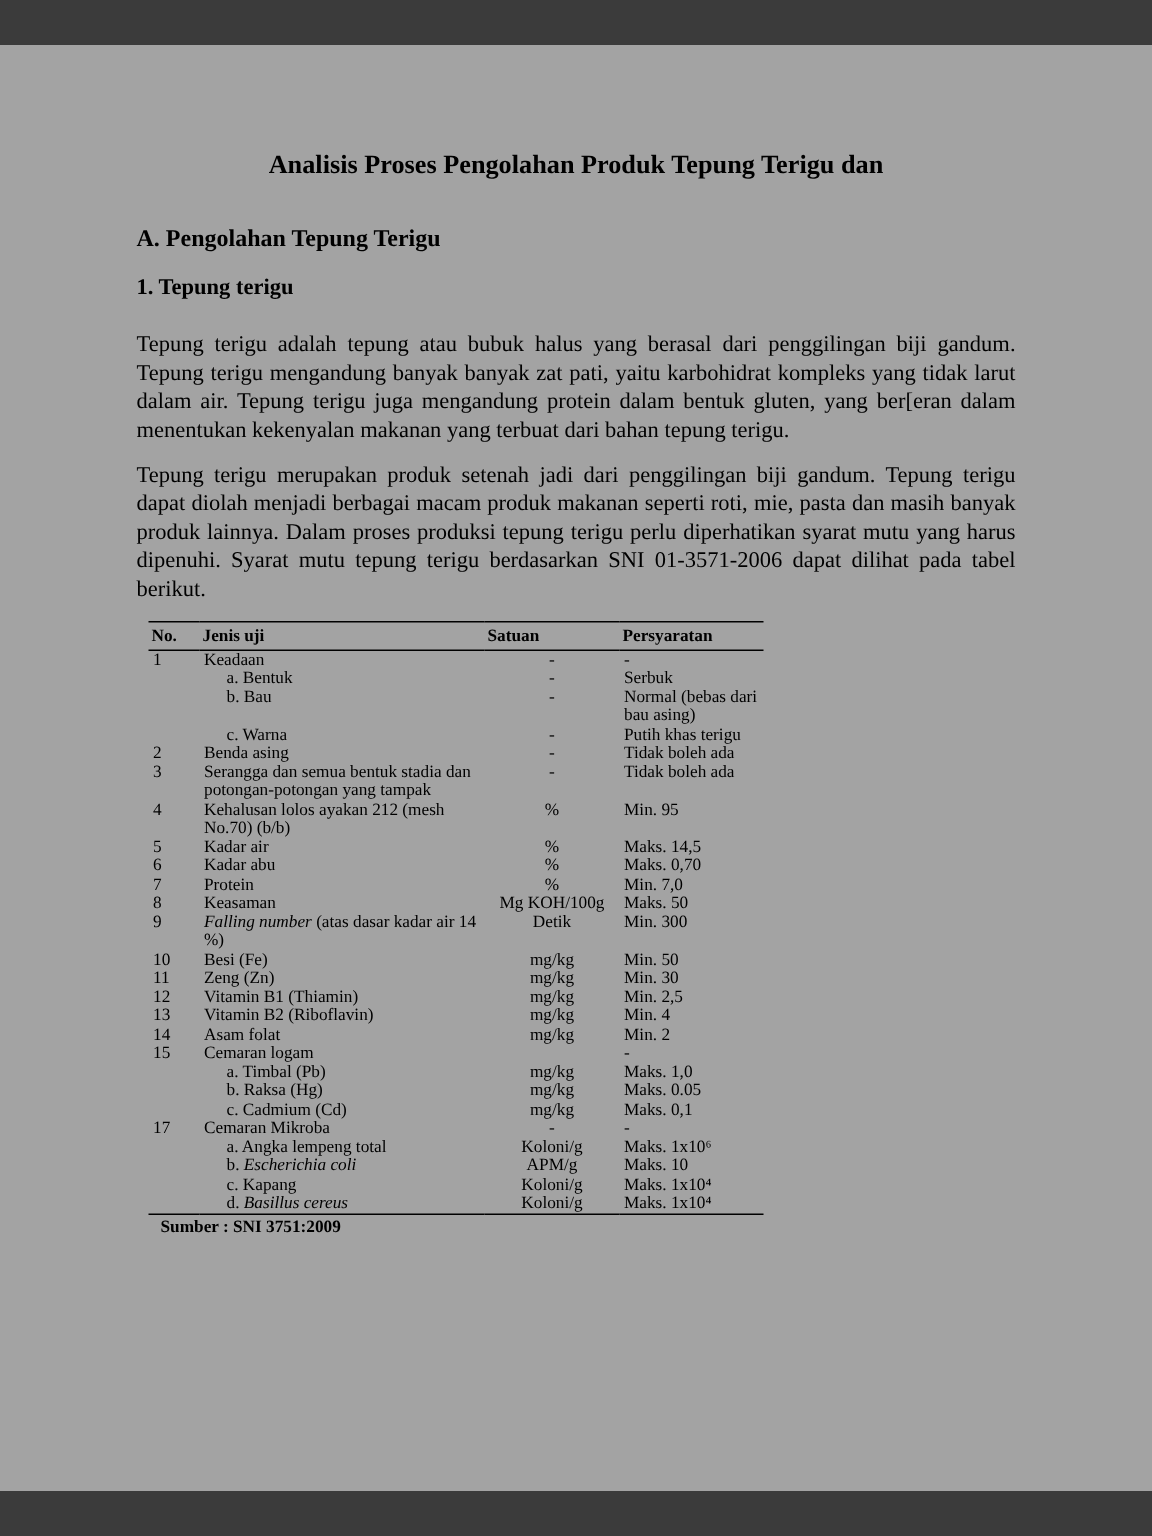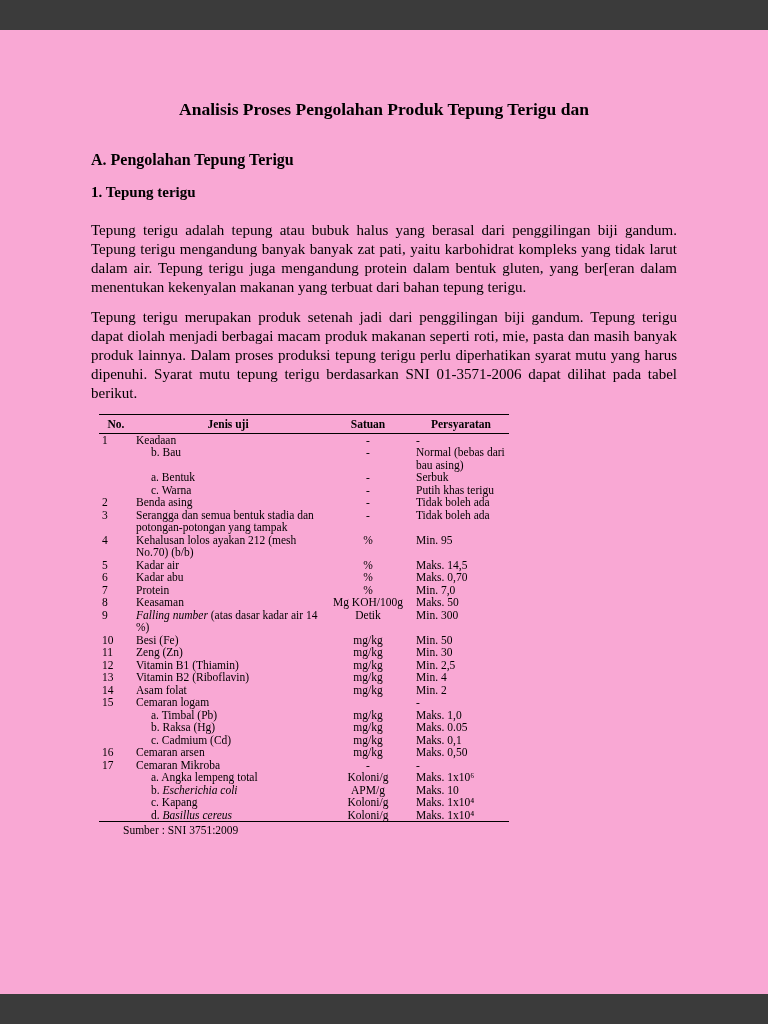--- a/index.html
+++ b/index.html
@@ -7,50 +7,50 @@
   body {
     font-family:"Liberation Serif", serif;
     background:#ffffff;
     color:#000;
     display:flex;
     flex-direction:column;
   }
   .viewer-bar { height:30px; background:#3b3b3b; flex:0 0 auto; }
   .page {
     flex:1 1 auto;
-    background:#f9a8d4;
+    background:#a3a3a3;
     padding:62px 91px 0 91px;
   }
   .doc-title { text-align:center; font-weight:bold; font-size:17.5px; line-height:35px; }
   .section-heading { font-weight:bold; font-size:16px; margin-top:24px; }
   .sub-heading { font-weight:bold; font-size:15px; margin-top:15px; margin-bottom:20px; }
   p.body-para { font-size:15px; line-height:19px; text-align:justify; margin-top:0; margin-bottom:11px; }
   .table-wrap { margin-left:8px; margin-top:6px; }
   table.sni {
     border-collapse:collapse;
     font-size:11.5px;
     line-height:12.5px;
     border-top:1px solid #000;
     border-bottom:1px solid #000;
   }
   table.sni thead th {
     border-bottom:1px solid #000;
     font-weight:bold;
-    text-align:center;
+    text-align:left;
     padding:3px 2px 2px 2px;
     margin-top:28px;
   }
   table.sni td { vertical-align:top; padding:0 3px; }
   td.col-no { width:34px; padding-left:8px; }
   td.col-jenis { width:190px; }
   td.col-satuan { width:90px; text-align:center; }
   td.col-syarat { width:96px; }
   td.col-jenis.indent { padding-left:18px; }
   .it { font-style:italic; }
-  .source-note { font-size:11.5px; margin-left:24px; margin-top:2px; }
+  .source-note { font-size:11.5px; margin-left:8px; margin-top:2px;font-weight:bold; }
 </style>
 </head>
 <body>
 
 <div class="viewer-bar"></div>
 
 <div class="page">
 
   <div class="doc-title">
     <div>Analisis Proses Pengolahan Produk Tepung Terigu dan</div>
@@ -76,29 +76,29 @@
       </thead>
       <tbody>
           <tr>
             <td class="col-no">1</td>
             <td class="col-jenis"><span>Keadaan</span></td>
             <td class="col-satuan">-</td>
             <td class="col-syarat">-</td>
           </tr>
           <tr>
             <td class="col-no"></td>
+            <td class="col-jenis indent"><span>a.  Bentuk</span></td>
+            <td class="col-satuan">-</td>
+            <td class="col-syarat">Serbuk</td>
+          </tr>
+          <tr>
+            <td class="col-no"></td>
             <td class="col-jenis indent"><span>b.  Bau</span></td>
             <td class="col-satuan">-</td>
             <td class="col-syarat">Normal (bebas dari bau asing)</td>
-          </tr>
-          <tr>
-            <td class="col-no"></td>
-            <td class="col-jenis indent"><span>a.  Bentuk</span></td>
-            <td class="col-satuan">-</td>
-            <td class="col-syarat">Serbuk</td>
           </tr>
           <tr>
             <td class="col-no"></td>
             <td class="col-jenis indent"><span>c.  Warna</span></td>
             <td class="col-satuan">-</td>
             <td class="col-syarat">Putih khas terigu</td>
           </tr>
           <tr>
             <td class="col-no">2</td>
             <td class="col-jenis"><span>Benda asing</span></td>
@@ -195,26 +195,20 @@
             <td class="col-satuan">mg/kg</td>
             <td class="col-syarat">Maks. 0.05</td>
           </tr>
           <tr>
             <td class="col-no"></td>
             <td class="col-jenis indent"><span>c.  Cadmium (Cd)</span></td>
             <td class="col-satuan">mg/kg</td>
             <td class="col-syarat">Maks. 0,1</td>
           </tr>
           <tr>
-            <td class="col-no">16</td>
-            <td class="col-jenis"><span>Cemaran arsen</span></td>
-            <td class="col-satuan">mg/kg</td>
-            <td class="col-syarat">Maks. 0,50</td>
-          </tr>
-          <tr>
             <td class="col-no">17</td>
             <td class="col-jenis"><span>Cemaran Mikroba</span></td>
             <td class="col-satuan">-</td>
             <td class="col-syarat">-</td>
           </tr>
           <tr>
             <td class="col-no"></td>
             <td class="col-jenis indent"><span>a.  Angka lempeng total</span></td>
             <td class="col-satuan">Koloni/g</td>
             <td class="col-syarat">Maks. 1x10⁶</td>

